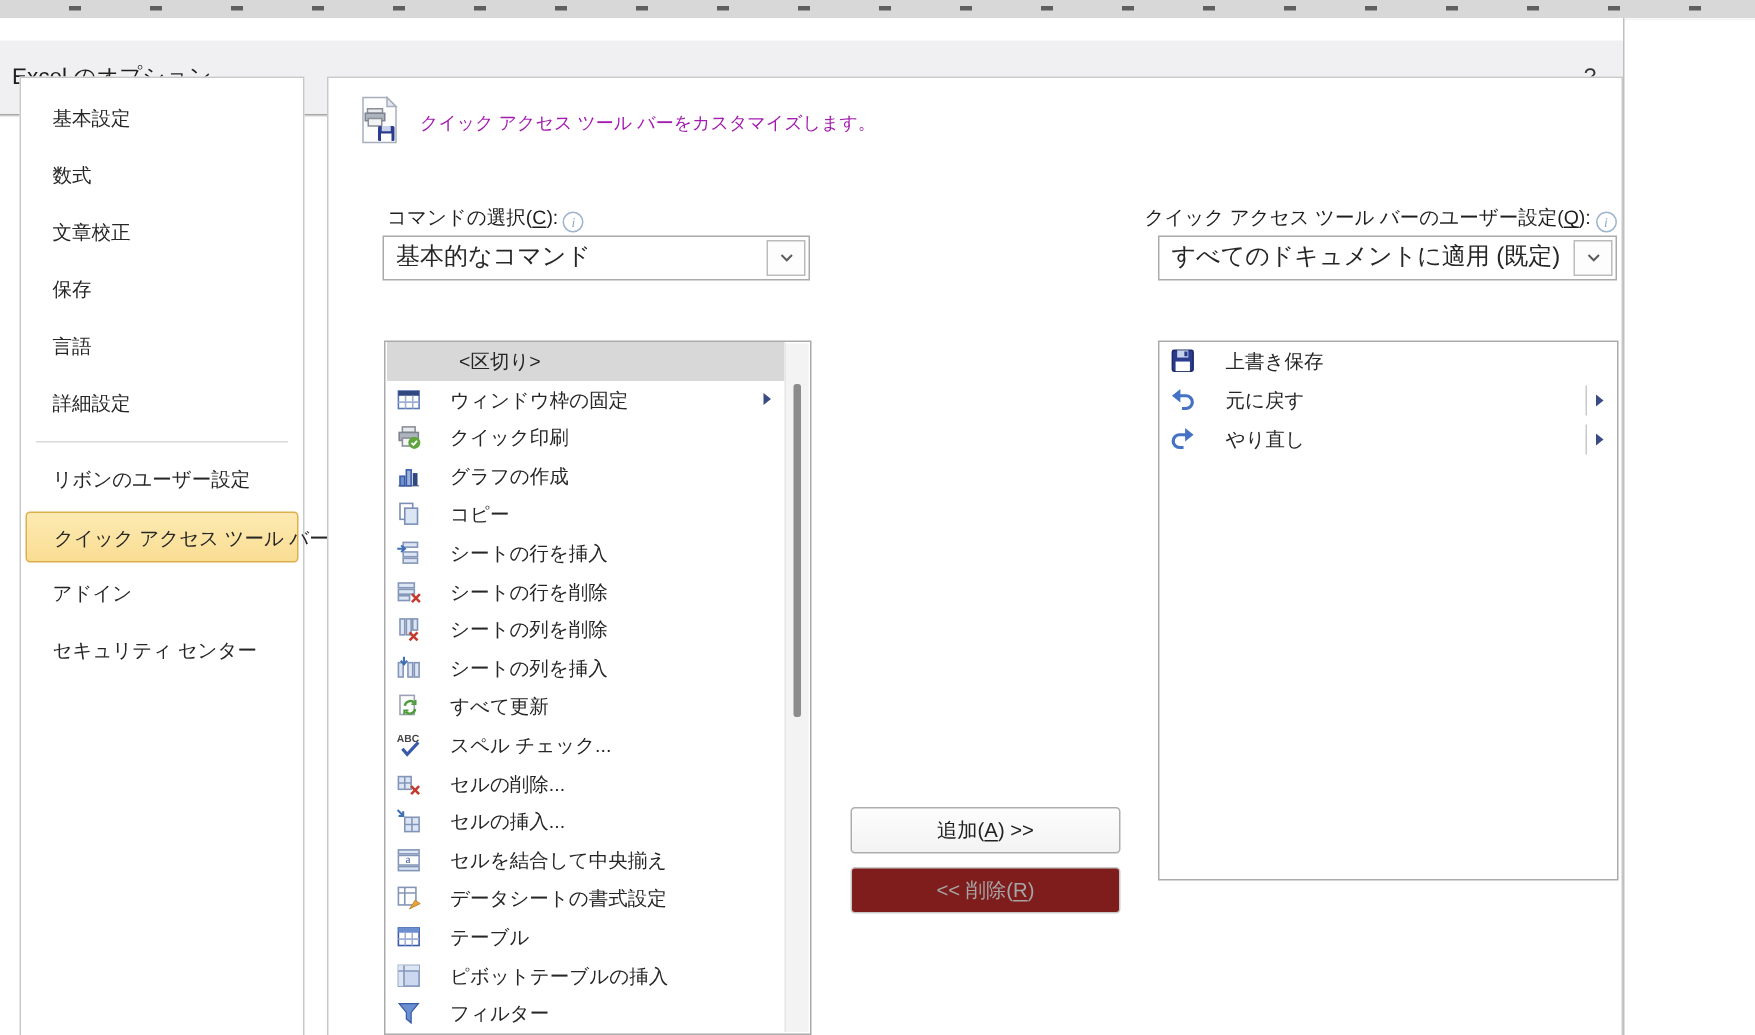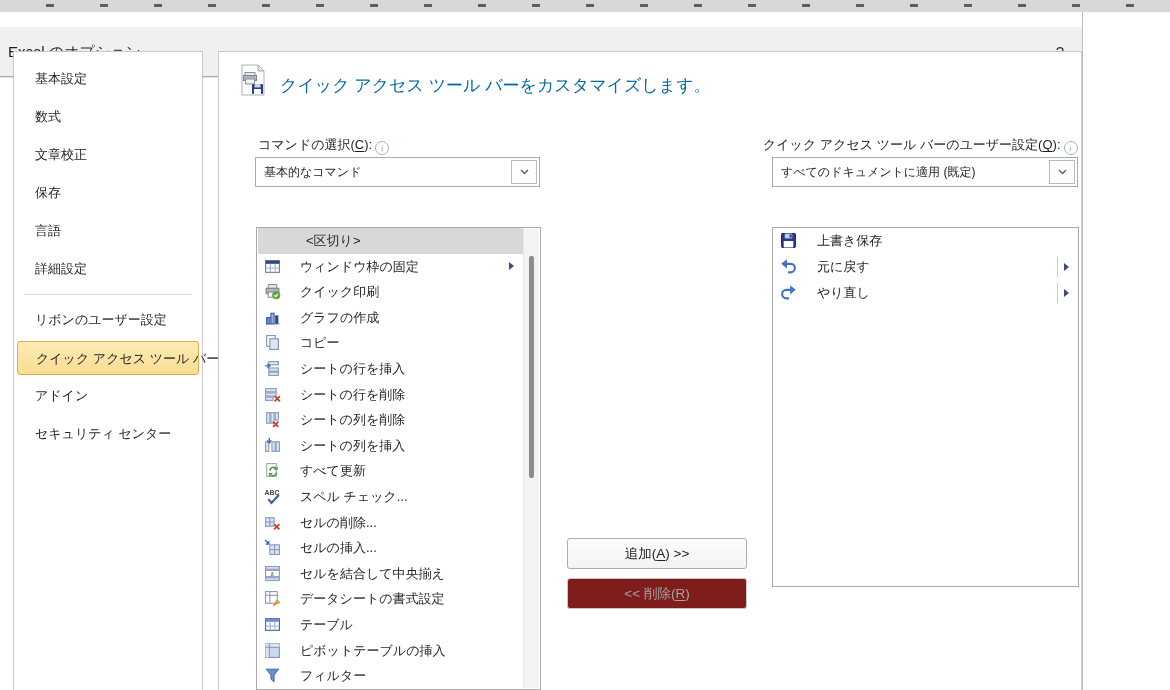--- a/index.html
+++ b/index.html
@@ -25,29 +25,29 @@
   .side-item{height:38px;line-height:38px;padding-left:21px;font-size:13px;color:#262626;cursor:default;white-space:nowrap;}
   .side-item.selected{margin:0 3px;padding-left:18px;height:34px;line-height:34px;margin-top:2px;margin-bottom:2px;
            background:linear-gradient(#fdeab2,#f9dd93);border:1px solid #dfae4f;border-radius:3px;box-sizing:border-box;}
   .side-divider{border-top:1px solid #d9d9d9;margin:6px 10px;}
 
   
   .main-panel{position:absolute;left:218px;top:51px;width:864px;height:660px;
               border:1px solid #c9c9c9;box-sizing:border-box;background:#fff;}
 
   .hdr-icon{position:absolute;left:240px;top:64px;width:26px;height:32px;}
-  .hdr-text{position:absolute;left:280px;top:74px;font-size:17px;color:#0369a1;}
+  .hdr-text{position:absolute;left:280px;top:74px;font-size:12px;color:#a21caf;}
 
   .fld-label{position:absolute;font-size:13px;color:#1e1e1e;white-space:nowrap;}
   .fld-label u{text-underline-offset:2px;}
   .info-icon{display:inline-block;width:12px;height:12px;margin-left:3px;border:1px solid #9fb4ce;border-radius:50%;
              color:#8fa8c8;font-size:9px;line-height:12px;text-align:center;vertical-align:-2px;font-family:"Liberation Serif",serif;font-style:italic;}
 
   .dropdown{position:absolute;height:30px;background:#fff;border:1px solid #ababab;box-sizing:border-box;cursor:default;}
-  .dd-value{position:absolute;left:8px;top:0;line-height:28px;font-size:12px;white-space:nowrap;}
+  .dd-value{position:absolute;left:8px;top:0;line-height:28px;font-size:16px;white-space:nowrap;}
   .dd-arrow-box{position:absolute;right:2px;top:2px;bottom:2px;width:24px;background:#fdfdfd;border:1px solid #bcbcbc;
                 display:flex;align-items:center;justify-content:center;}
 
   .listbox{position:absolute;background:#fff;border:1px solid #ababab;box-sizing:border-box;overflow:hidden;}
   .rows{position:absolute;left:1px;top:0;right:1px;}
   .cmd-rows{right:17px;}
   .cmd-row{position:relative;height:25.6px;line-height:25.6px;font-size:13px;white-space:nowrap;cursor:default;}
   .qat-row{position:relative;height:26px;line-height:26px;font-size:13px;white-space:nowrap;cursor:default;}
   .cmd-row .row-icon,.qat-row .row-icon{position:absolute;left:6px;top:4px;width:17px;height:17px;}
   .cmd-row .row-label{position:absolute;left:42px;}

